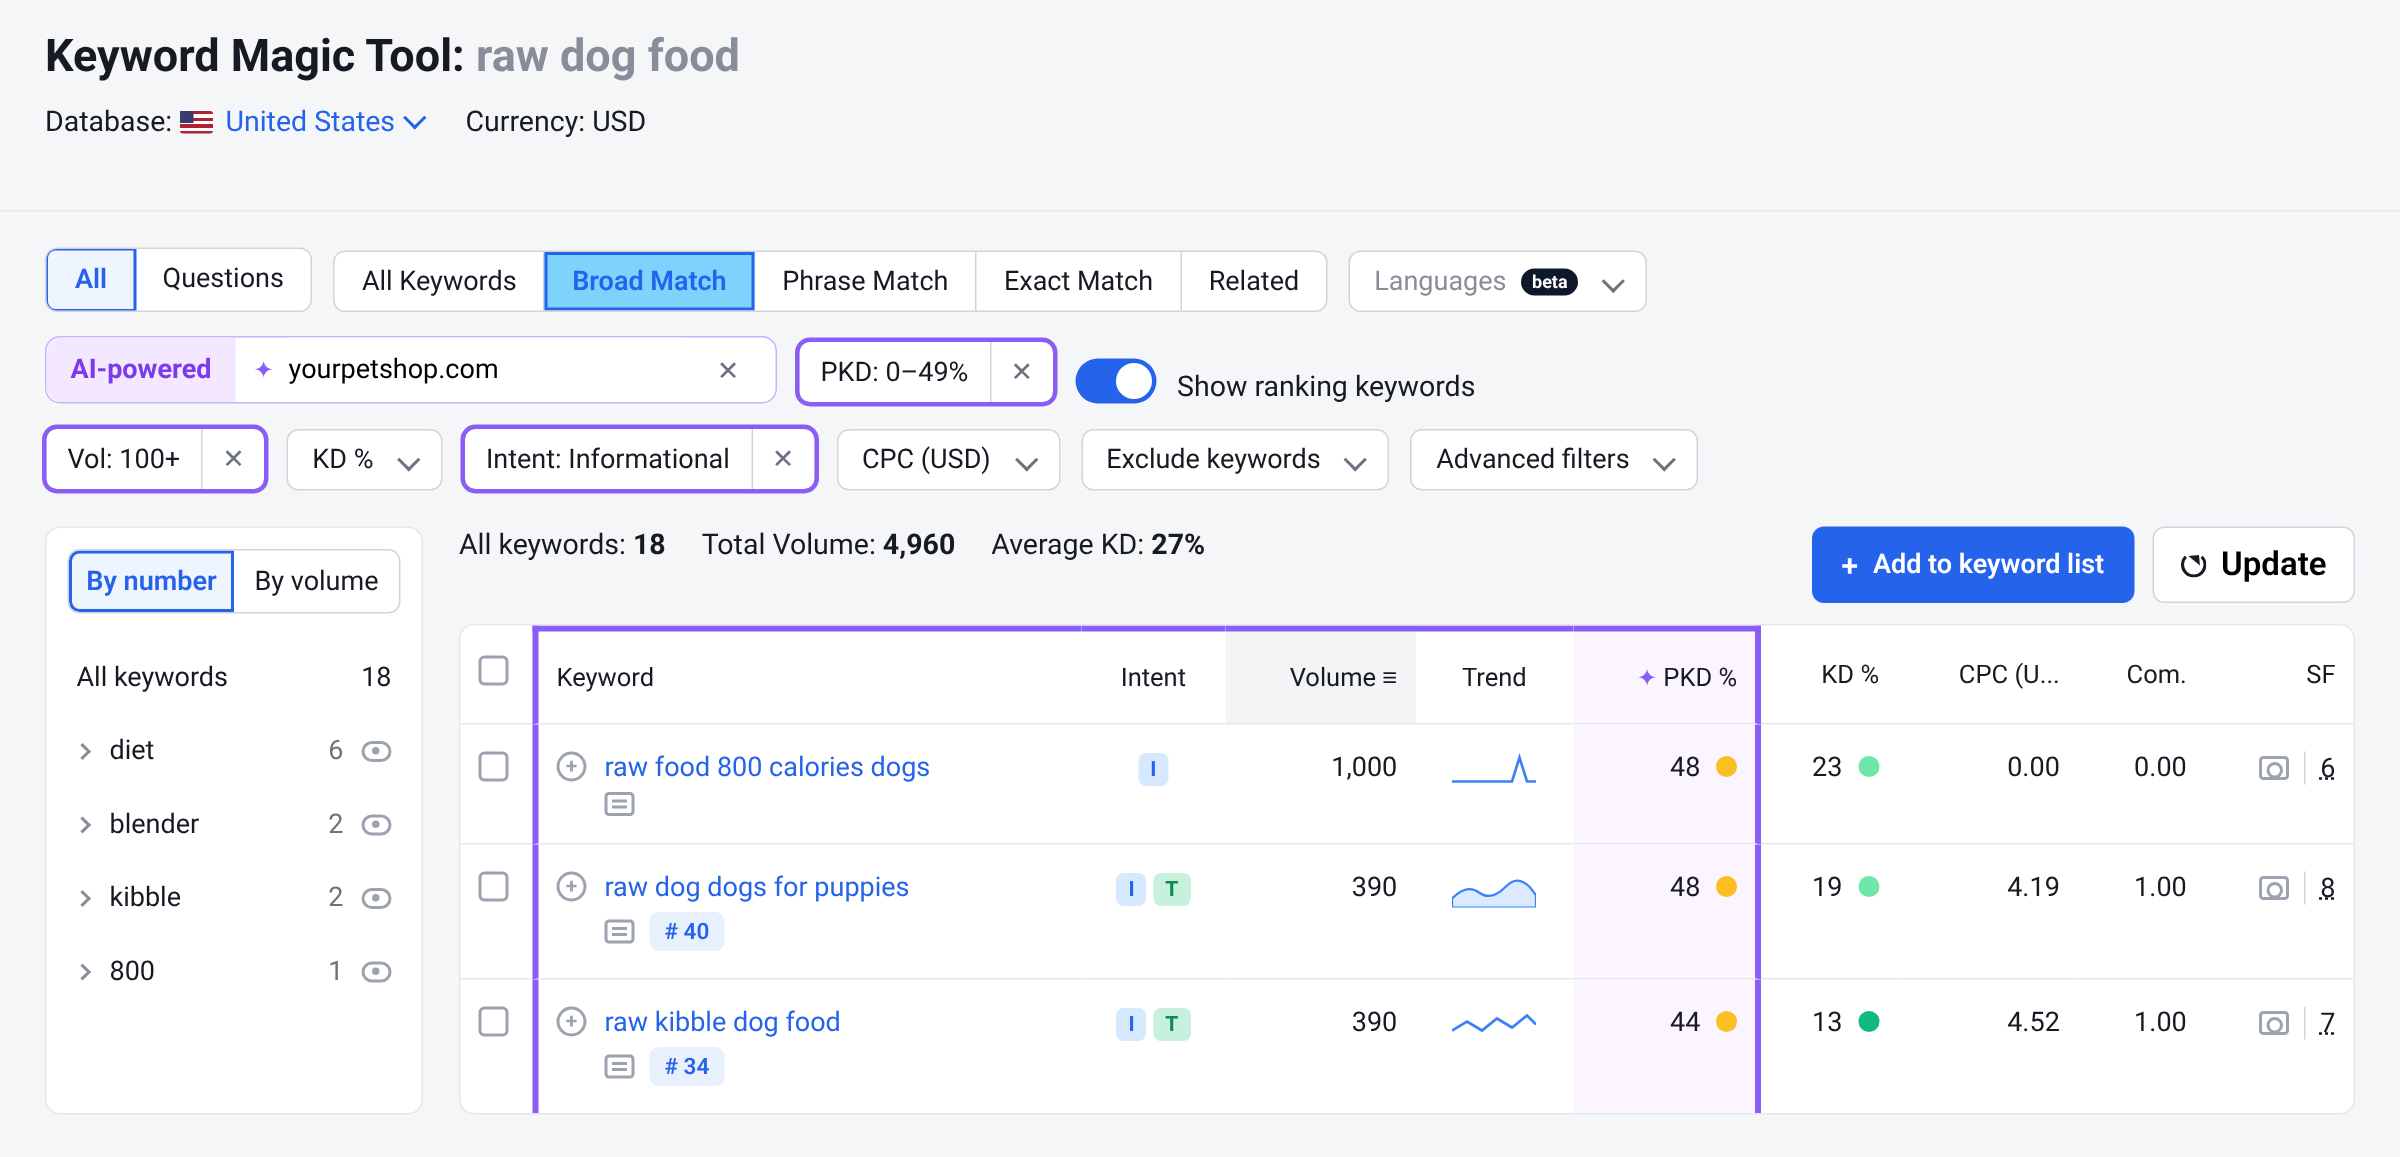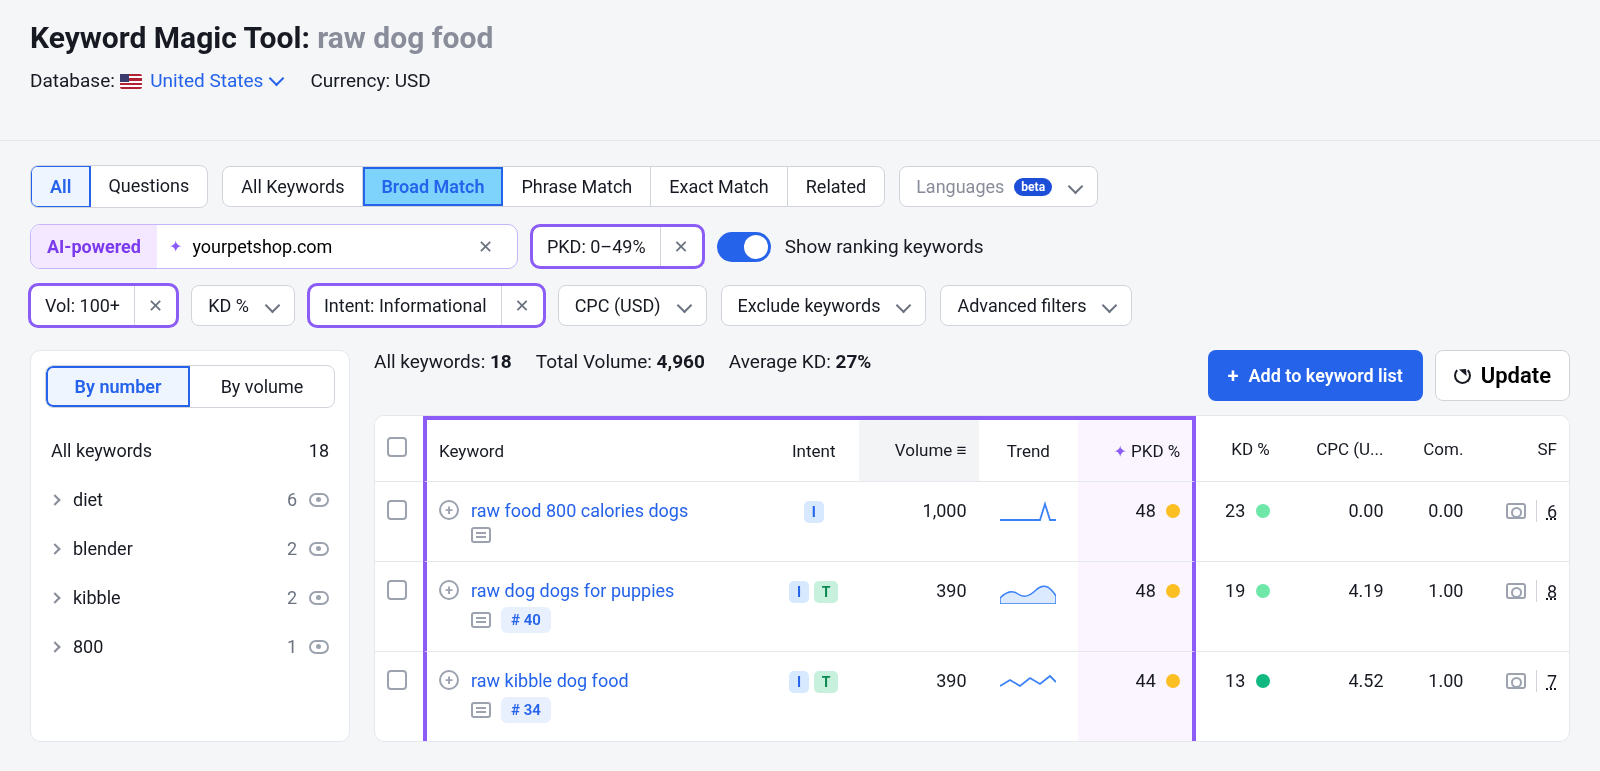--- a/index.html
+++ b/index.html
@@ -8,44 +8,44 @@
 .page-title{font-size:30px;font-weight:700;margin-bottom:14px}
 .page-title .q{color:#898d9a;font-weight:700}
 .meta-row{display:flex;gap:28px;font-size:19px;color:#171a22;margin-bottom:28px}
 .meta-row a{color:#2563eb;text-decoration:none}
 .flag{display:inline-block;width:22px;height:15px;background:linear-gradient(to bottom,#b22234 0 15%,#fff 15% 30%,#b22234 30% 45%,#fff 45% 60%,#b22234 60% 75%,#fff 75% 90%,#b22234 90%);position:relative;margin-right:4px;vertical-align:middle;border-radius:2px}
 .flag::before{content:'';position:absolute;top:0;left:0;width:9px;height:8px;background:#3c3b6e}
 hr.sep{border:none;border-top:1px solid #e4e7ec;margin:0 -30px 24px -30px}
 .chev{display:inline-block;width:11px;height:11px;border-right:2px solid #6b7280;border-bottom:2px solid #6b7280;transform:rotate(45deg);margin-left:8px;vertical-align:3px}
 .chev-blue{border-color:#2563eb}
 .chev-r{transform:rotate(-45deg);width:8px;height:8px;border-right:2px solid #898d9a;border-bottom:2px solid #898d9a;display:inline-block;vertical-align:1px}
-.row{display:flex;gap:14px;flex-wrap:wrap;align-items:center;margin-bottom:16px}
+.row{display:flex;gap:14px;flex-wrap:wrap;align-items:flex-end;margin-bottom:16px}
 .seggrp{display:flex;border:1px solid #d1d5db;border-radius:8px;overflow:hidden;background:#fff}
 .seggrp>div{padding:9px 18px;border-right:1px solid #d1d5db;cursor:pointer;font-size:18px}
 .seggrp>div:last-child{border-right:none}
 .seggrp>div.active{background:#eff5ff;color:#2563eb;font-weight:600;border:2px solid #2563eb;margin:-1px;border-radius:7px 0 0 7px}
 .seggrp>div.active-mid{background:#7dd3fc;color:#2563eb;font-weight:600;outline:2px solid #2563eb;outline-offset:-2px}
 .pill{display:flex;align-items:center;border:1px solid #d1d5db;border-radius:8px;background:#fff;padding:9px 16px;gap:10px;font-size:18px;cursor:pointer}
 .pill .lbl{color:#898d9a}
-.beta{background:#1d4ed8;color:#fff;font-size:12px;font-weight:700;padding:2px 7px;border-radius:9px}
+.beta{background:#0f172a;color:#fff;font-size:12px;font-weight:700;padding:2px 7px;border-radius:9px}
 .ai-tag{background:#f3e8ff;color:#7c3aed;font-weight:700;padding:11px 16px;border-radius:10px 0 0 10px;font-size:18px}
 .ai-field{display:flex;align-items:center;border:1px solid #c4b5fd;border-radius:10px;overflow:hidden;background:#fff}
 .ai-input{display:flex;align-items:center;padding:0 12px;gap:10px;min-width:360px}
 .ai-input input{border:none;outline:none;font-size:18px;flex:1;padding:11px 0}
 .spark{color:#8b5cf6;font-size:16px}
 .xbtn{color:#6b7280;cursor:pointer;font-size:18px;padding:0 12px}
 .highlight{outline:3px solid #8b5cf6;outline-offset:-1px;border-radius:8px}
 .chip{display:flex;align-items:center;background:#fff;border:1px solid #d1d5db;border-radius:8px;overflow:hidden}
 .chip>span:first-child{padding:9px 14px;font-size:18px}
 .chip .xbtn{border-left:1px solid #d1d5db;padding:9px 13px}
 .toggle{width:54px;height:30px;background:#2563eb;border-radius:99px;position:relative;cursor:pointer}
 .toggle::after{content:'';position:absolute;width:24px;height:24px;background:#fff;border-radius:50%;top:3px;right:3px}
 .ranklbl{font-size:19px}
 .main{display:flex;gap:24px;margin-top:24px}
-.side{width:320px;background:#fff;border:1px solid #e4e7ec;border-radius:10px;padding:14px}
+.side{width:252px;background:#fff;border:1px solid #e4e7ec;border-radius:10px;padding:14px}
 .side-tabs{display:flex;border:1px solid #d1d5db;border-radius:8px;overflow:hidden;margin-bottom:18px}
 .side-tabs>div{flex:1;text-align:center;padding:10px 0;font-size:18px;cursor:pointer}
 .side-tabs>div.active{background:#eff5ff;color:#2563eb;font-weight:600;outline:2px solid #2563eb;outline-offset:-2px;border-radius:7px 0 0 7px}
 .krow{display:flex;align-items:center;justify-content:space-between;padding:14px 6px;font-size:18px}
 .krow.head{font-weight:400}
 .krow .l{display:flex;align-items:center;gap:14px}
 .krow .r{display:flex;align-items:center;gap:12px;color:#6b7280}
 .eye{width:20px;height:14px;border:2px solid #9ca3af;border-radius:70% 70% 70% 70%/100% 100% 100% 100%;position:relative}
 .eye::after{content:'';position:absolute;width:5px;height:5px;background:#9ca3af;border-radius:50%;top:2px;left:5px}
 .content{flex:1}

